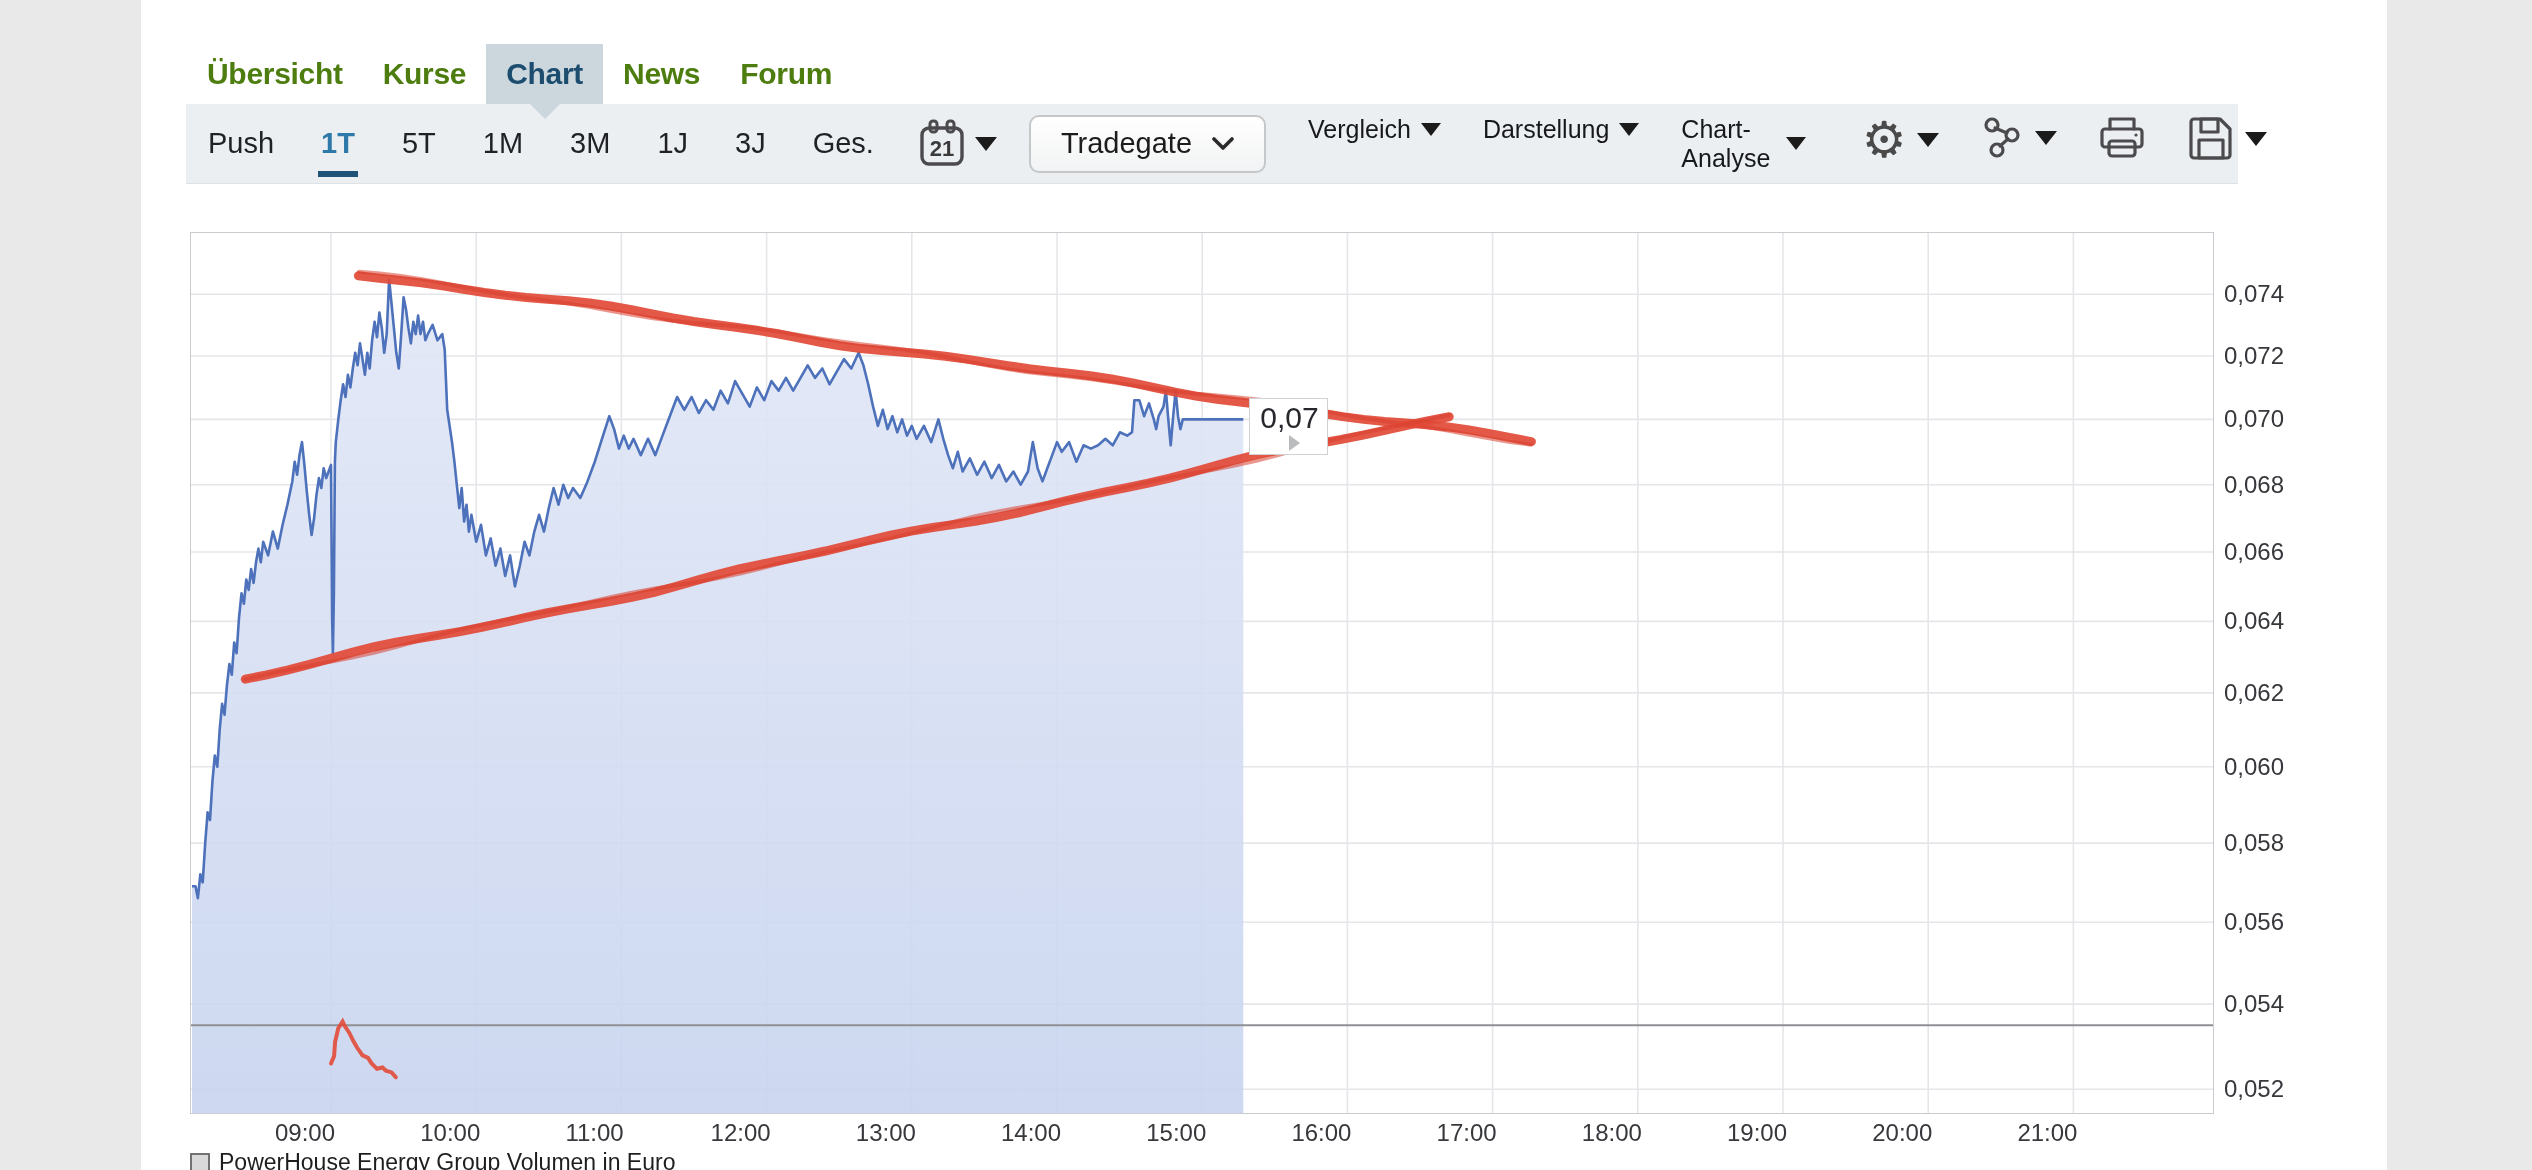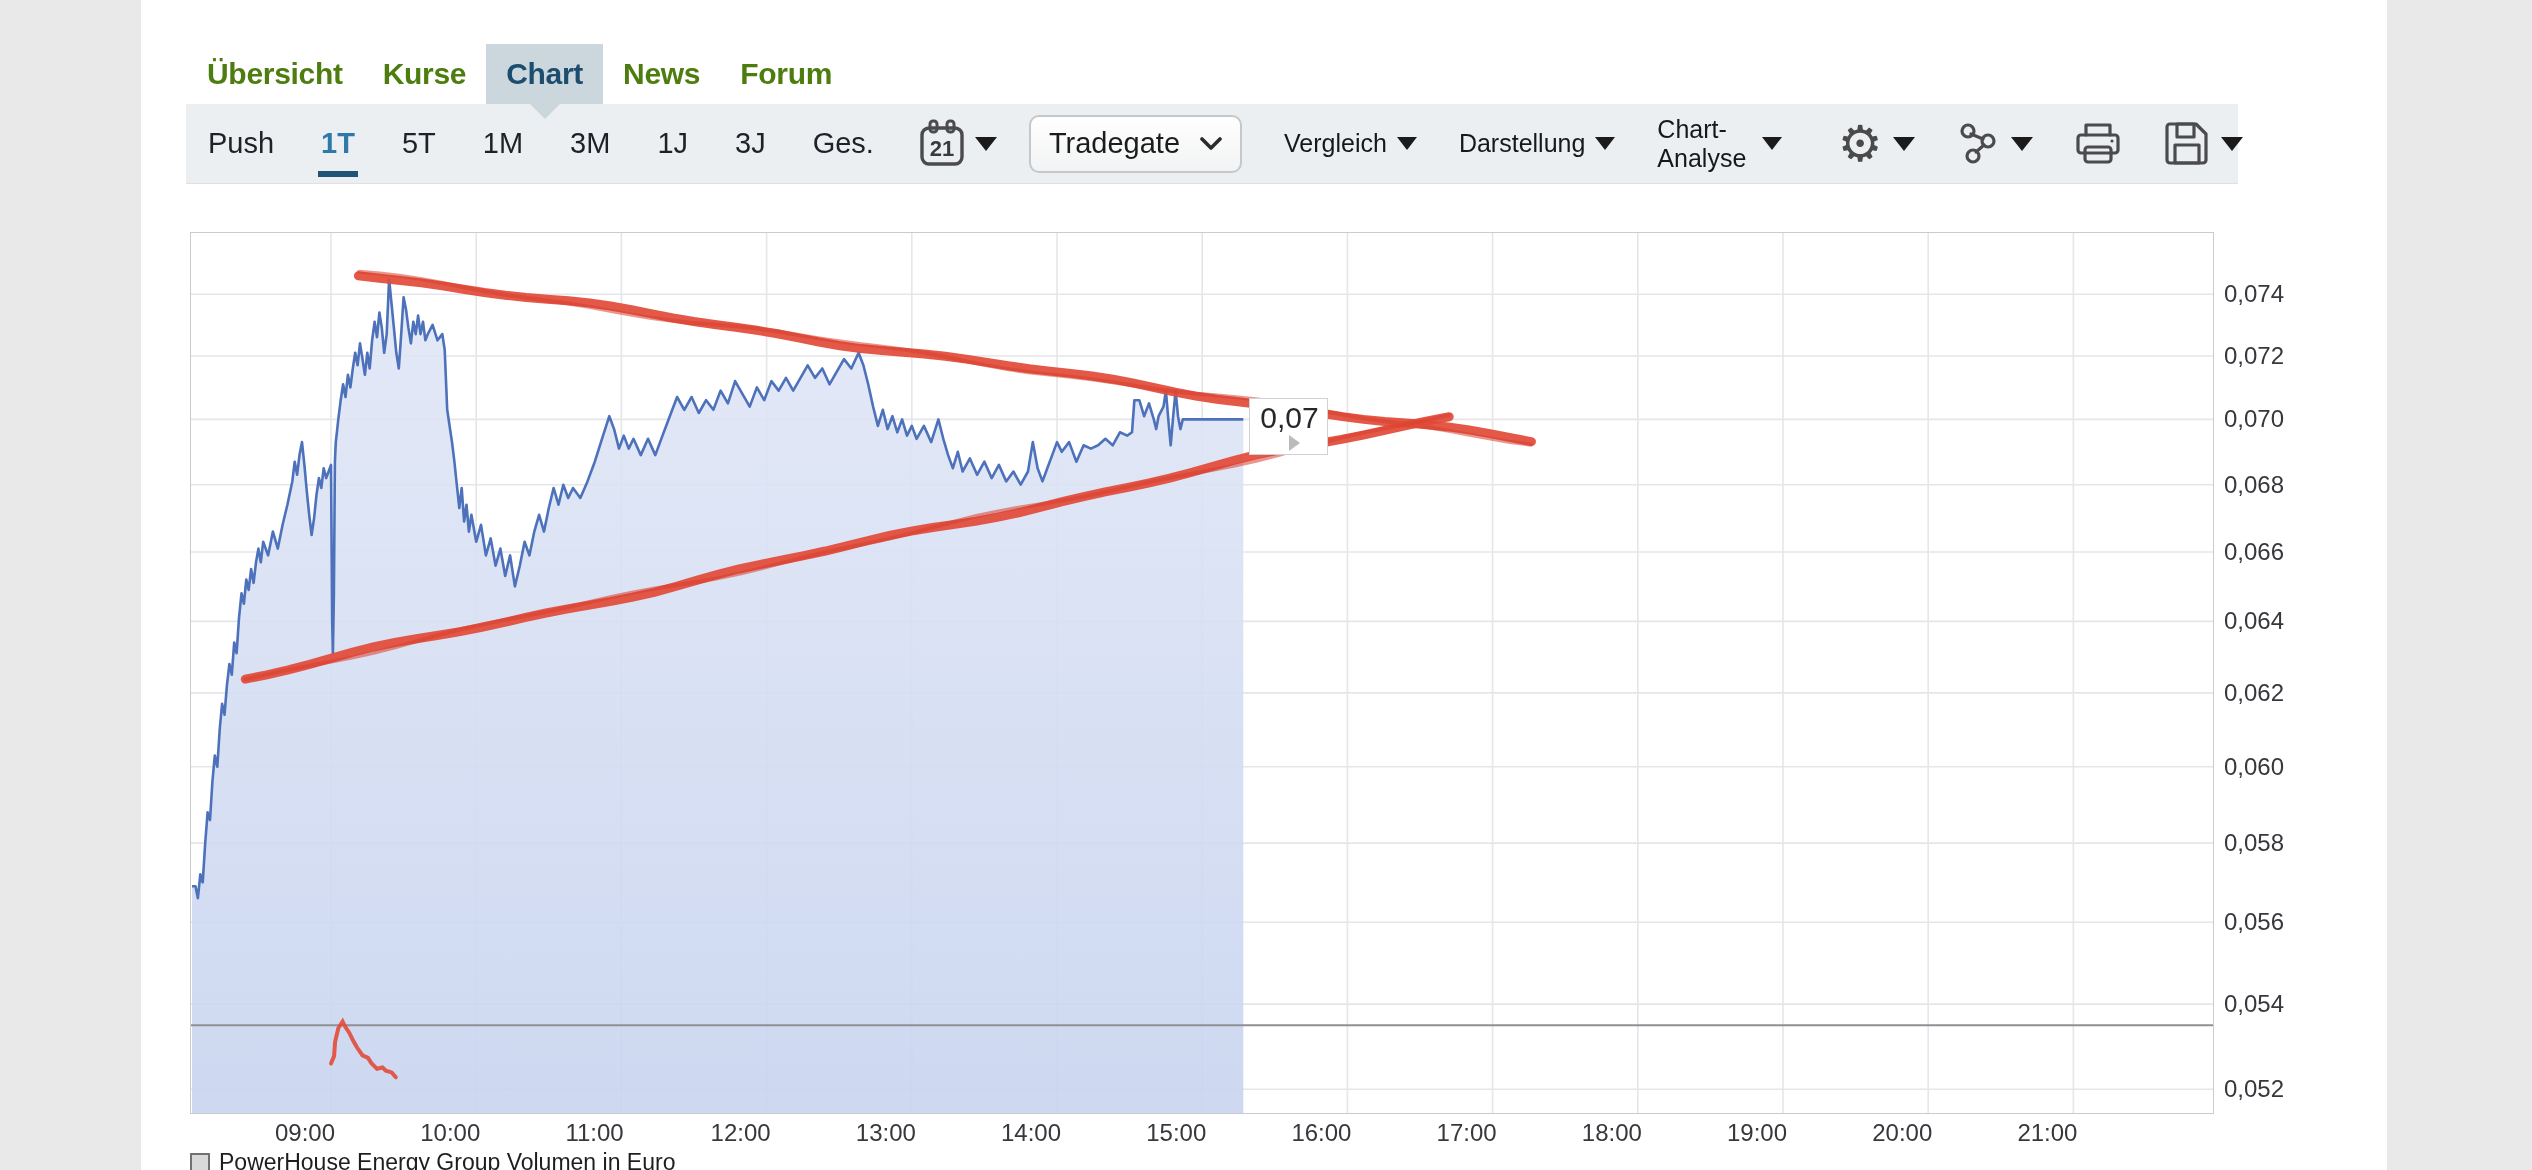--- a/index.html
+++ b/index.html
@@ -23,24 +23,24 @@
   .toolbar{position:absolute;left:45px;top:104px;width:2052px;height:80px;background:#eceff2;
        border-bottom:1px solid #dfe2e4;display:flex;align-items:center;padding:0;box-sizing:border-box;}
   .ranges{display:flex;align-items:center;gap:47px;margin-left:22px;}
   .range{position:relative;font-size:29px;color:#1f2126;cursor:pointer;}
   .range.active{color:#2e79a9;font-weight:600;}
   .range.active::after{content:"";position:absolute;left:-3px;right:-3px;bottom:-17px;height:6px;background:#205377;}
   .cal-group{display:flex;align-items:center;margin-left:44px;cursor:pointer;}
   .caret{width:0;height:0;border-left:11px solid transparent;border-right:11px solid transparent;
        border-top:14px solid #1b1b1b;display:inline-block;}
   .cal-caret{margin-left:9px;}
-  .select{display:flex;align-items:center;margin-left:32px;height:54px;padding:0 18px;
+  .select{display:flex;align-items:center;margin-left:32px;height:54px;padding:0 30px;
        background:linear-gradient(#ffffff,#f2f3f4);border:2px solid #c5c7c9;border-radius:10px;cursor:pointer;}
   .select .sel-label{font-size:29px;color:#1c1c1c;}
-  .menus{display:flex;align-items:center;margin-left:auto;}
+  .menus{display:flex;align-items:flex-start;margin-left:auto;}
   .menu{display:flex;align-items:center;gap:10px;margin-left:42px;font-size:25px;color:#17181a;cursor:pointer;}
   .menu .caret{border-left-width:10px;border-right-width:10px;border-top-width:13px;}
   .iconbtn{display:flex;align-items:center;cursor:pointer;margin-left:40px;}
   .iconbtn .caret{margin-left:10px;}
   .gear-glyph{font-size:50px;color:#4a4a4a;line-height:50px;font-family:"DejaVu Sans",sans-serif;}
   .tool-svg{stroke:#4b4b4d;fill:none;stroke-width:3.2;stroke-linejoin:round;stroke-linecap:round;}
   .toolbar .pad-r{width:16px;}
 
   
   .legend-row{position:absolute;left:49px;top:202px;display:flex;align-items:center;}

